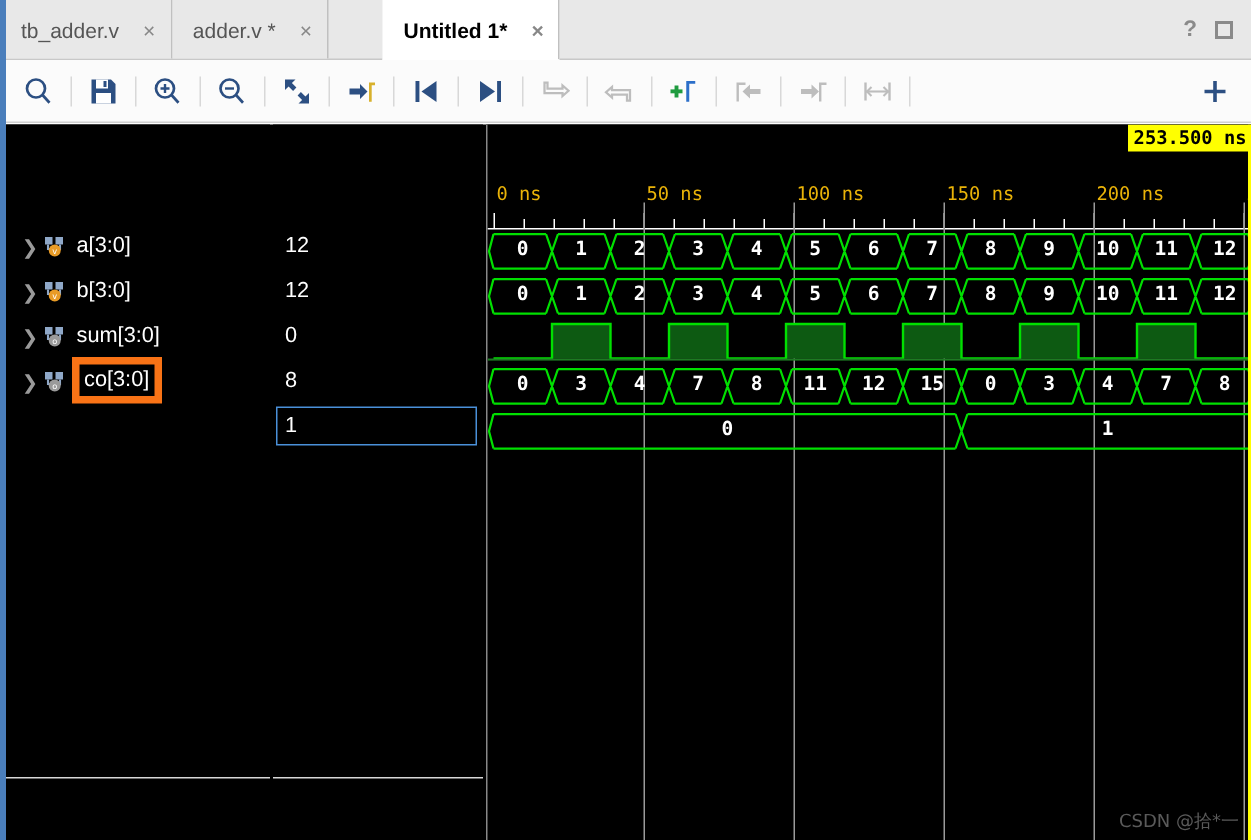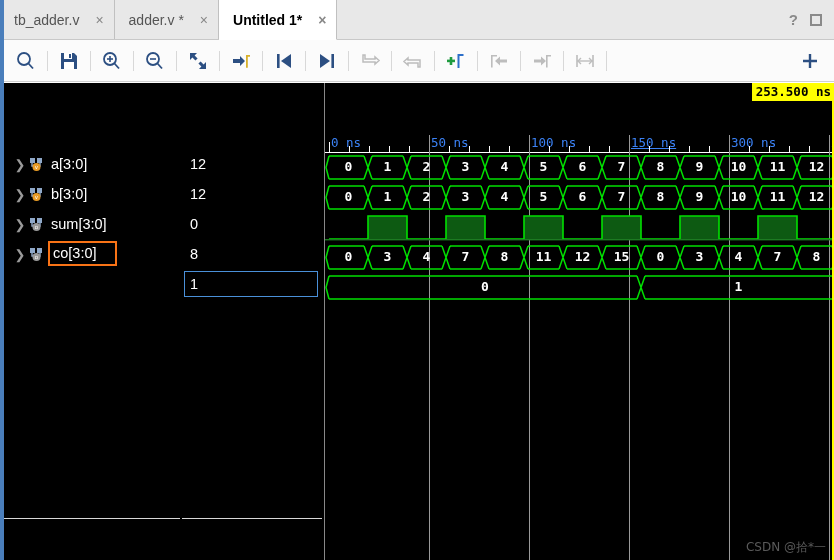--- a/index.html
+++ b/index.html
@@ -53,20 +53,21 @@
     box-sizing: border-box;
     position: relative;
   }
   .tab.active {
     background: #ffffff;
     color: #000;
     font-weight: bold;
     border-right: 1px solid #c0c0c0;
     border-bottom: 1px solid #ffffff;
     margin-bottom: -1px;
+    margin-left: 36px;
   }
   .tab-label { white-space: nowrap; }
   .tab-close {
     margin-left: 16px;
     font-size: 14px;
     color: #888;
     line-height: 1;
     font-family: "Liberation Sans", sans-serif;
   }
   .tabbar-right {
@@ -180,22 +181,22 @@
     width: 18px; height: 16px;
     flex: none;
     margin-right: 5px;
     position: relative;
   }
   .sig-name {
     white-space: nowrap;
     line-height: 1;
   }
   .name-sel {
-    border: 2px solid #f97316;
-    padding: 3px 18px 4px 3px;
+    border: 5px solid #f97316;
+    padding: 3px 3px 4px 3px;
     margin-left: -3px;
     margin-top: -1px;
   }
   .val-sel {
     border: 1px solid #4a90d9;
     box-sizing: border-box;
     height: 26px;
     display: flex;
     align-items: center;
     padding-left: 5px;
@@ -241,22 +242,22 @@
     background: #ffff00;
     z-index: 5;
   }
   .ruler {
     position: absolute;
     left: 0; top: 0;
     width: 510px; height: 70px;
   }
   .ruler-label {
     position: absolute;
-    bottom: 3px;
-    color: #3b82f6;
+    bottom: 17px;
+    color: #eab308;
     font-family: "DejaVu Sans Mono", monospace;
     font-size: 12.5px;
     white-space: nowrap;
   }
   .ruler-baseline {
     position: absolute;
     left: 0; bottom: 0;
     width: 510px; height: 1px;
     background: #ffffff;
   }
@@ -560,23 +561,23 @@
       <div class="cursor-flag">253.500 ns</div>
       <div class="cursor-line-yellow"></div>
       <div class="ruler">
         <div class="ruler-baseline"></div>
       <div class="ruler-label" style="left: 6px;">0 ns</div>
           <div class="tick major" style="left: 4px;"></div>
           <div class="ruler-label" style="left: 106px;">50 ns</div>
           <div class="tick major" style="left: 104px;"></div>
           <div class="ruler-label" style="left: 206px; text-align: center;">100 ns</div>
           <div class="tick major" style="left: 204px;"></div>
-          <div class="ruler-label" style="left: 306px; text-decoration: underline;">150 ns</div>
+          <div class="ruler-label" style="left: 306px;">150 ns</div>
           <div class="tick major" style="left: 304px;"></div>
-          <div class="ruler-label" style="left: 406px;">300 ns</div>
+          <div class="ruler-label" style="left: 406px;">200 ns</div>
           <div class="tick major" style="left: 404px;"></div>
           <div class="ruler-label" style="left: 506px;">2</div>
           <div class="tick major" style="left: 504px;"></div>
           <div class="tick minor" style="left: 24px;"></div>
           <div class="tick minor" style="left: 44px;"></div>
           <div class="tick minor" style="left: 64px;"></div>
           <div class="tick minor" style="left: 84px;"></div>
           <div class="tick minor" style="left: 124px;"></div>
           <div class="tick minor" style="left: 144px;"></div>
           <div class="tick minor" style="left: 164px;"></div>

